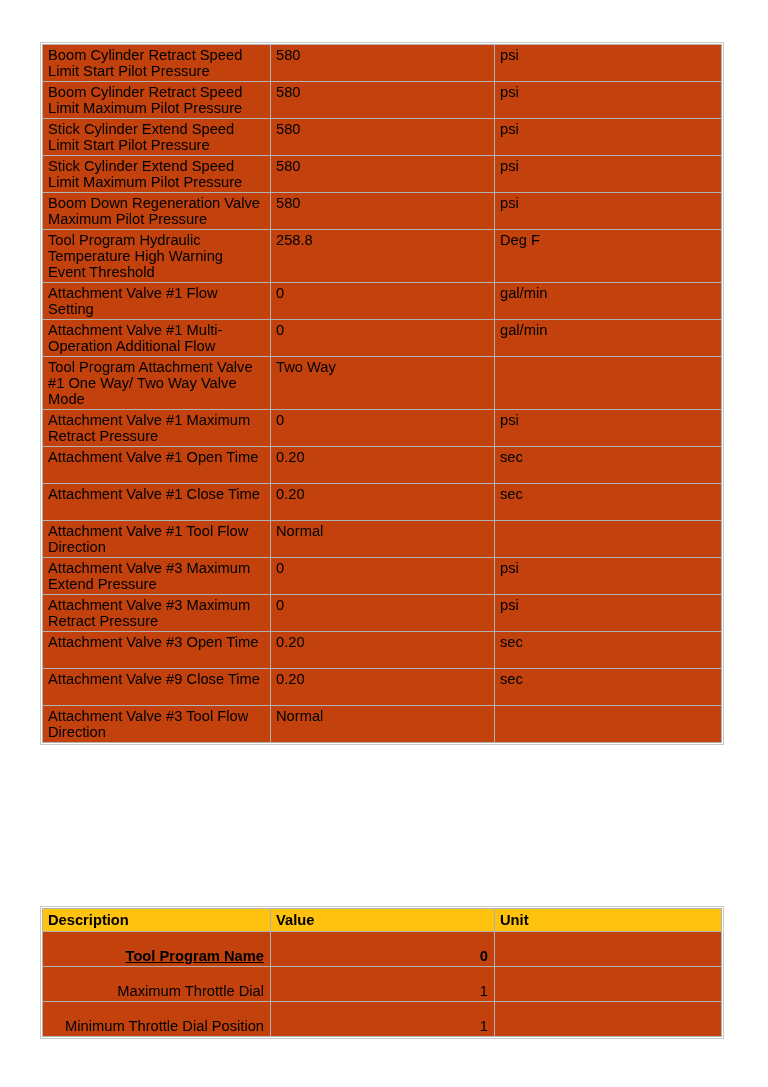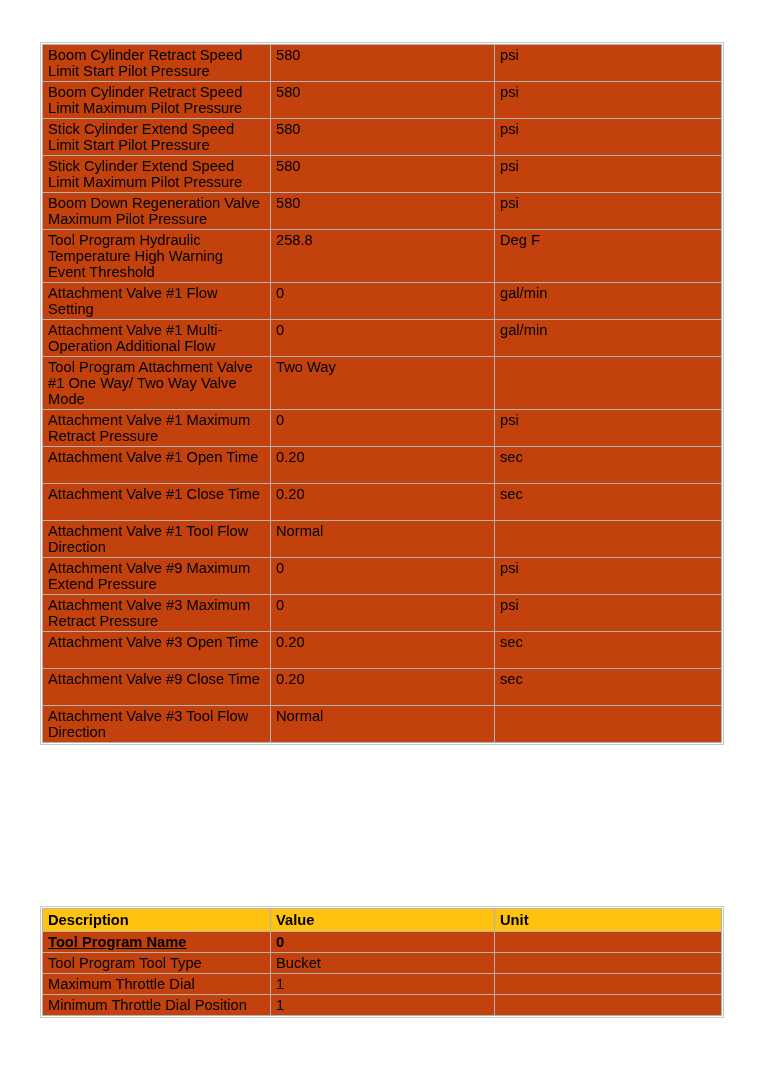--- a/index.html
+++ b/index.html
@@ -41,21 +41,21 @@
   }
   .table1 td { height: 32px; } 
 
   .table2 th {
     background: #FFC20E;
     font-weight: bold;
     padding-top: 3px;
     padding-bottom: 3px;
     margin-top: 48px;
   }
-  .table2 td { height: 16px; padding-top: 2px; padding-bottom: 2px; }
+  .table2 td { height: 16px; padding-top: 16px; padding-bottom: 2px; text-align: right; }
   .table2 tr.emphasis-row td { font-weight: bold; }
   .table2 .u { text-decoration: underline; }
 </style>
 </head>
 <body>
 
 <div class="page">
 
   <table class="param-table table1">
     <colgroup>
@@ -123,21 +123,21 @@
         <td>Attachment Valve #1 Close Time</td>
         <td>0.20</td>
         <td>sec</td>
       </tr>
       <tr>
         <td>Attachment Valve #1 Tool Flow Direction</td>
         <td>Normal</td>
         <td></td>
       </tr>
       <tr>
-        <td>Attachment Valve #9 Maximum Extend Pressure</td>
+        <td>Attachment Valve #3 Maximum Extend Pressure</td>
         <td>0</td>
         <td>psi</td>
       </tr>
       <tr>
         <td>Attachment Valve #3 Maximum Retract Pressure</td>
         <td>0</td>
         <td>psi</td>
       </tr>
       <tr>
         <td>Attachment Valve #3 Open Time</td>
@@ -170,25 +170,20 @@
         <th>Unit</th>
       </tr>
     </thead>
     <tbody>
       <tr class="emphasis-row">
         <td><span class="u">Tool Program Name</span></td>
         <td>0</td>
         <td></td>
       </tr>
       <tr>
-        <td>Tool Program Tool Type</td>
-        <td>Bucket</td>
-        <td></td>
-      </tr>
-      <tr>
         <td>Maximum Throttle Dial</td>
         <td>1</td>
         <td></td>
       </tr>
       <tr>
         <td>Minimum Throttle Dial Position</td>
         <td>1</td>
         <td></td>
       </tr>
     </tbody>

